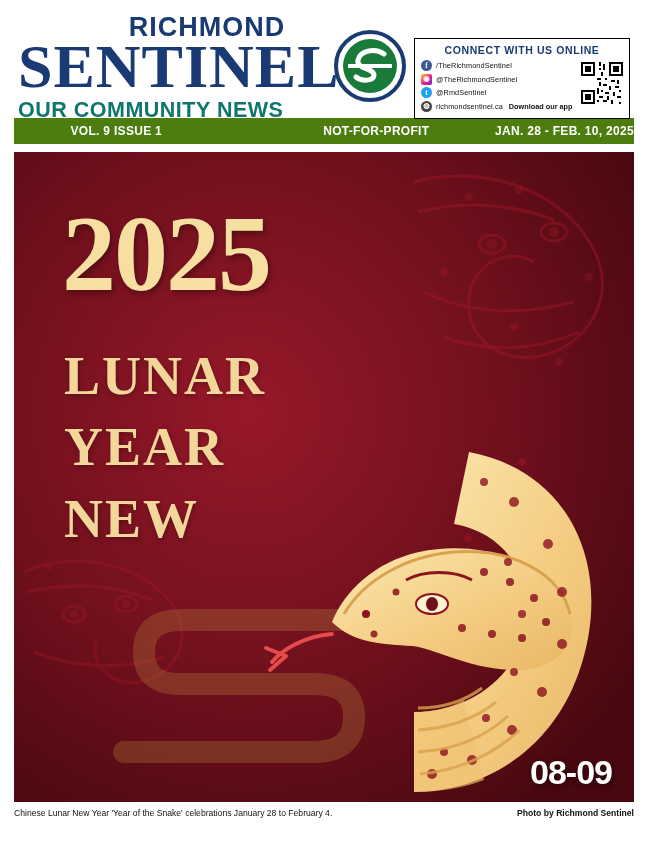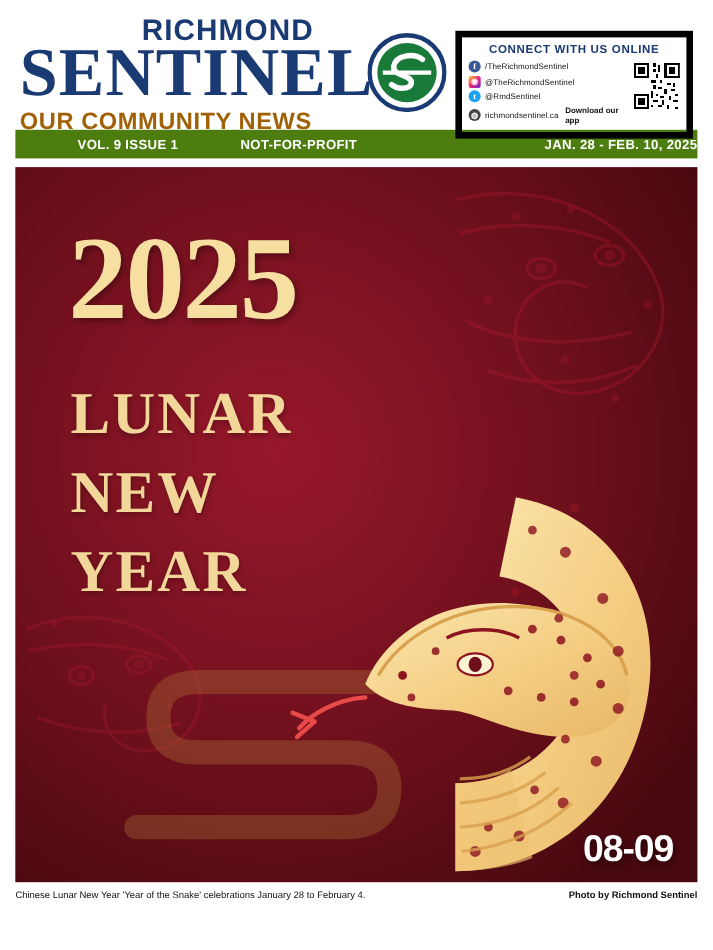--- a/index.html
+++ b/index.html
@@ -53,38 +53,38 @@
     color: #1a3a73;
     line-height: 0.95;
     margin: 0;
     -webkit-text-stroke: 0px;
   }
   .logo-tagline {
     font-family: "Liberation Sans", sans-serif;
     font-weight: bold;
     font-size: 21.5px;
     letter-spacing: 0.5px;
-    color: #a16207;
+    color: #0f766e;
     margin: 2px 0 0 0;
   }
   .logo-swirl {
     position: absolute;
     right: 8px;
     top: 18px;
     width: 72px;
     height: 72px;
   }
 
   
   .connect-box {
     width: 218px;
-    border: 6px solid #000000;
+    border: 1px solid #000000;
     box-sizing: border-box;
     padding: 5px 6px 4px 6px;
-    margin-top: 16px;
+    margin-top: 26px;
     position: relative;
   }
   .connect-title {
     font-size: 10.5px;
     font-weight: bold;
     color: #1a3a73;
     letter-spacing: 0.6px;
     text-align: center;
     margin-bottom: 4px;
   }
@@ -144,21 +144,21 @@
     color: #ffffff;
     height: 26px;
     margin: 0 14px 0 14px;
     display: flex;
     align-items: center;
     font-size: 12px;
     font-weight: bold;
     letter-spacing: 0.3px;
   }
   .bb-left { width: 33%; text-align: center; }
-  .bb-mid { width: 34%; text-align: left; }
+  .bb-mid { width: 34%; text-align: right; }
   .bb-right { width: 33%; text-align: right; }
 
   
   .cover {
     position: relative;
     margin: 8px 14px 0 14px;
     height: 650px;
     background: radial-gradient(ellipse at 35% 42%, #8d1320 0%, #6e0f1b 45%, #4d0a14 100%);
     overflow: hidden;
   }
@@ -435,22 +435,22 @@
           <path d="M404 578 C436 576 462 566 482 550"></path>
           <path d="M404 600 C442 598 472 584 494 564"></path>
           <path d="M406 622 C448 618 482 600 506 578"></path>
         </g>
       </svg>
     </div>
 
     <div class="year-2025">2025</div>
     <div class="lny">
       <div>LUNAR</div>
+      <div>YEAR</div>
       <div>NEW</div>
-      <div>YEAR</div>
     </div>
     <div class="pagenum">08-09</div>
   </div>
 
   <div class="caption-row">
     <div class="caption-left">Chinese Lunar New Year 'Year of the Snake' celebrations January 28 to February 4.</div>
     <div class="caption-right">Photo by Richmond Sentinel</div>
   </div>
 
 </div>

